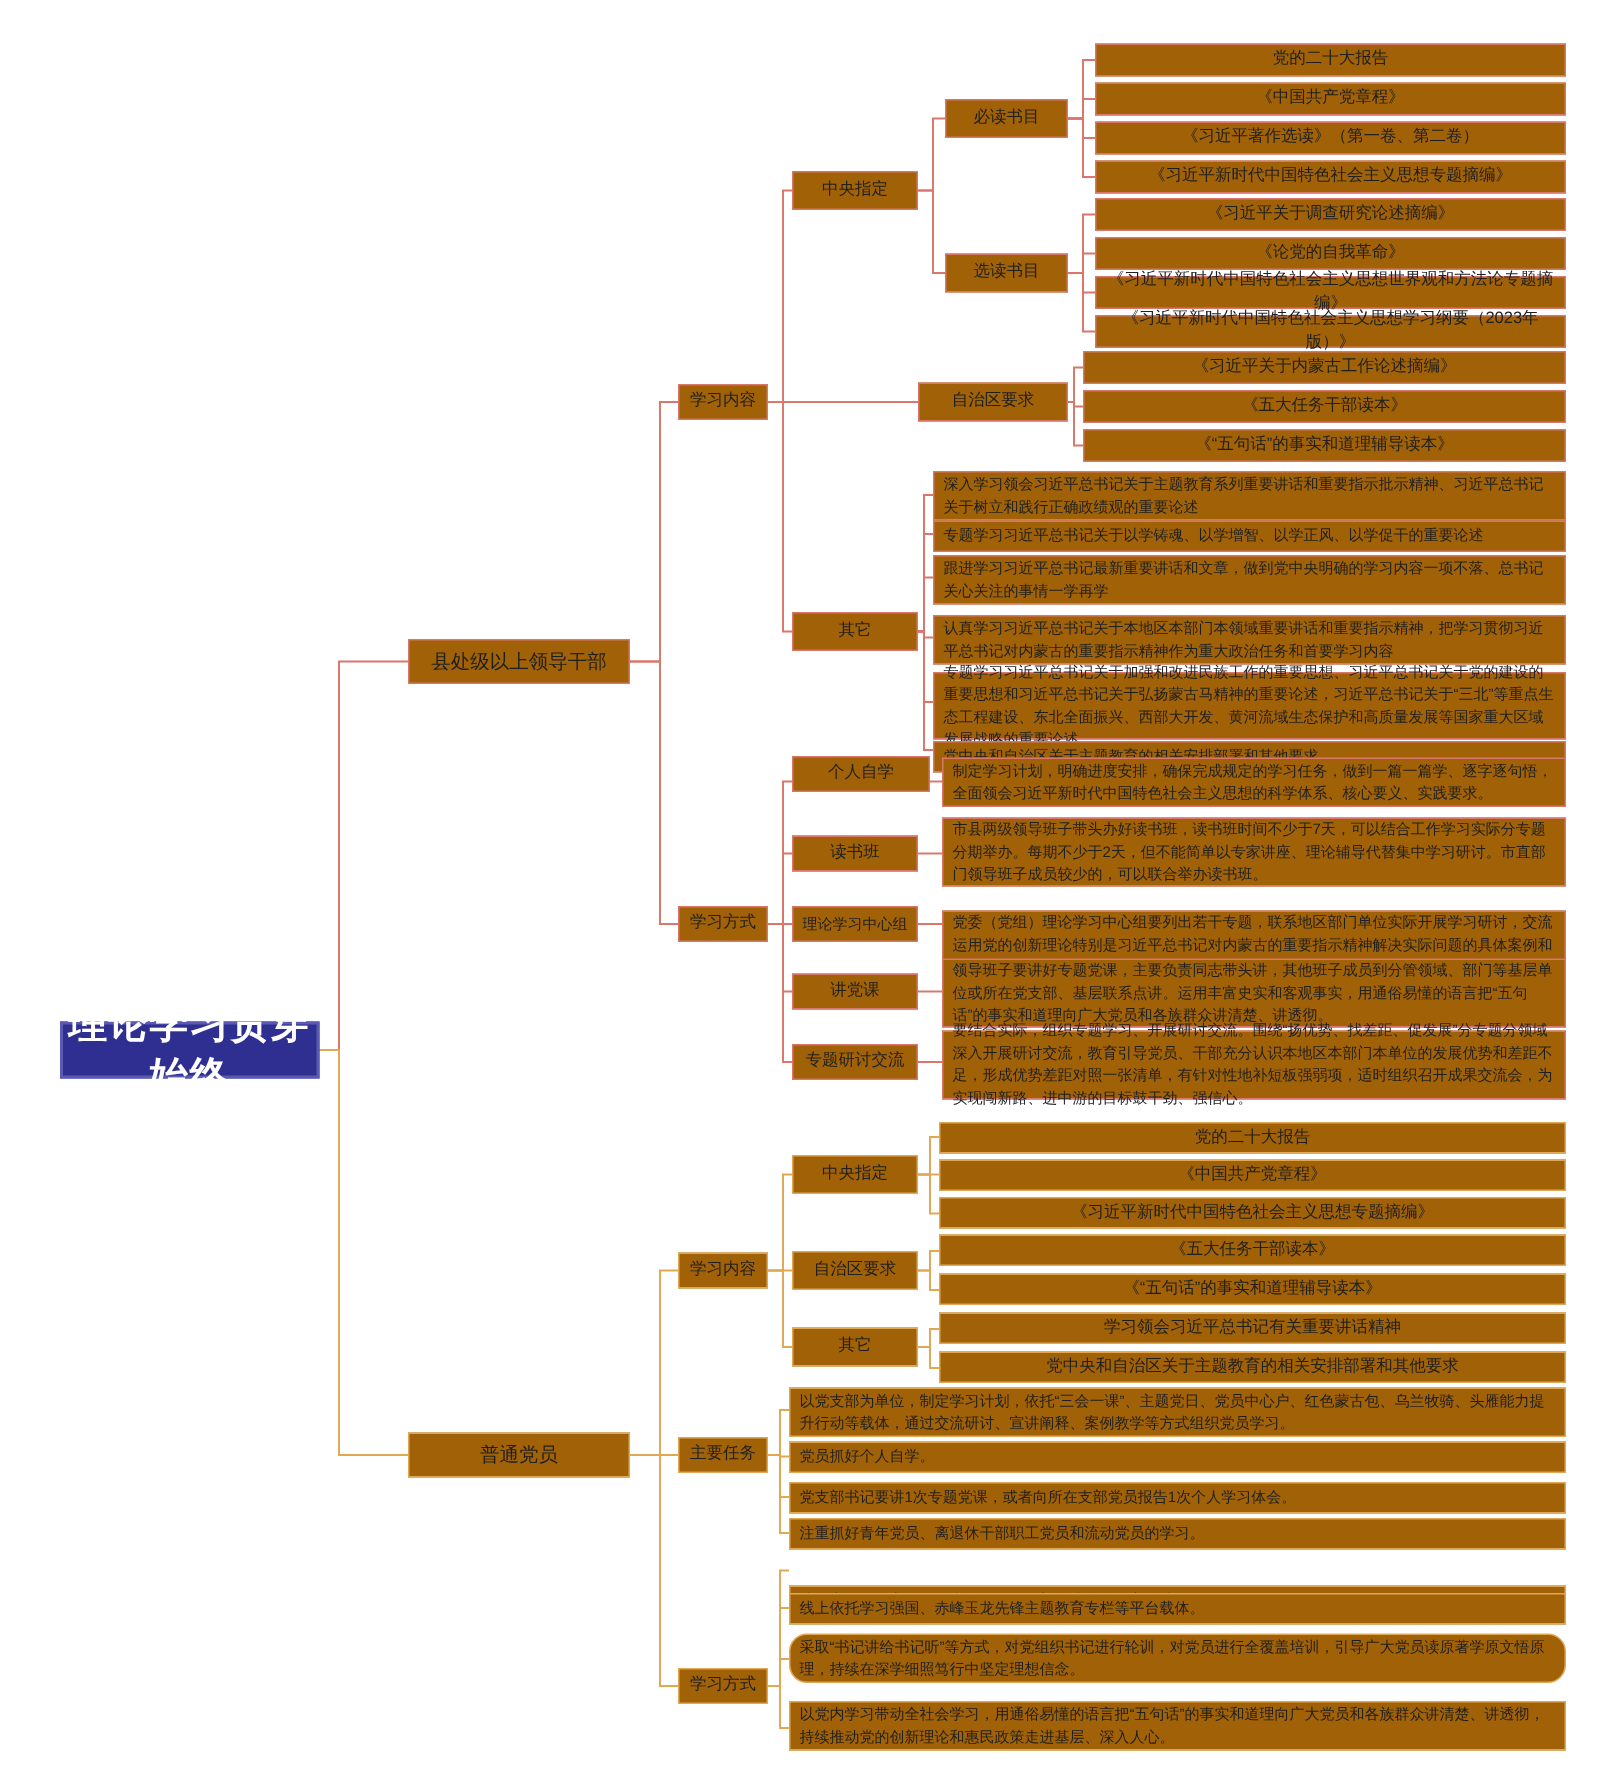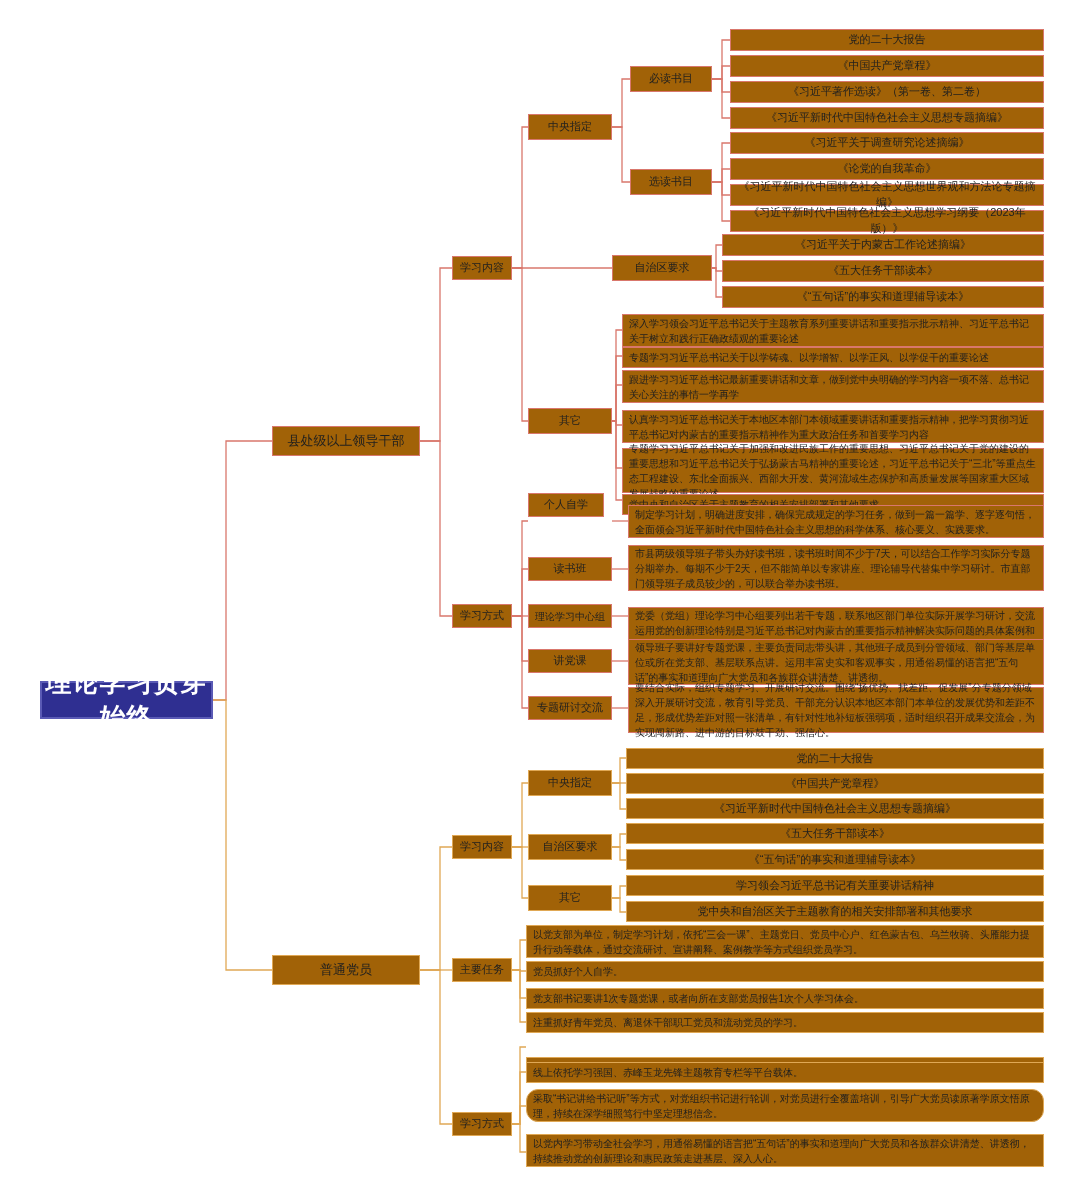--- a/index.html
+++ b/index.html
@@ -210,21 +210,21 @@
   <div class="node red lft padl" style="left:622px;top:448px;width:422px;height:45px;">
     <span class="txt f10">专题学习习近平总书记关于加强和改进民族工作的重要思想、习近平总书记关于党的建设的重要思想和习近平总书记关于弘扬蒙古马精神的重要论述，习近平总书记关于“三北”等重点生态工程建设、东北全面振兴、西部大开发、黄河流域生态保护和高质量发展等国家重大区域发展战略的重要论述</span>
     </div>
   <div class="node red lft padl" style="left:622px;top:410px;width:422px;height:33px;">
     <span class="txt f10">认真学习习近平总书记关于本地区本部门本领域重要讲话和重要指示精神，把学习贯彻习近平总书记对内蒙古的重要指示精神作为重大政治任务和首要学习内容</span>
     </div>
   <div class="node red lft padl" style="left:622px;top:494px;width:422px;height:21px;">
     <span class="txt f10">党中央和自治区关于主题教育的相关安排部署和其他要求</span>
     </div>
 
-  <div class="node red ctr" style="left:528px;top:493px;width:76px;height:24px;">
+  <div class="node red ctr" style="left:528px;top:504px;width:92px;height:24px;">
     <span class="txt f11">个人自学</span>
     </div>
   <div class="node red lft padl" style="left:628px;top:505px;width:416px;height:33px;">
     <span class="txt f10">制定学习计划，明确进度安排，确保完成规定的学习任务，做到一篇一篇学、逐字逐句悟，全面领会习近平新时代中国特色社会主义思想的科学体系、核心要义、实践要求。</span>
     </div>
 
   <div class="node red ctr" style="left:528px;top:557px;width:84px;height:24px;">
     <span class="txt f11">读书班</span>
     </div>
   <div class="node red lft padl" style="left:628px;top:545px;width:416px;height:46px;justify-content:flex-end;">

